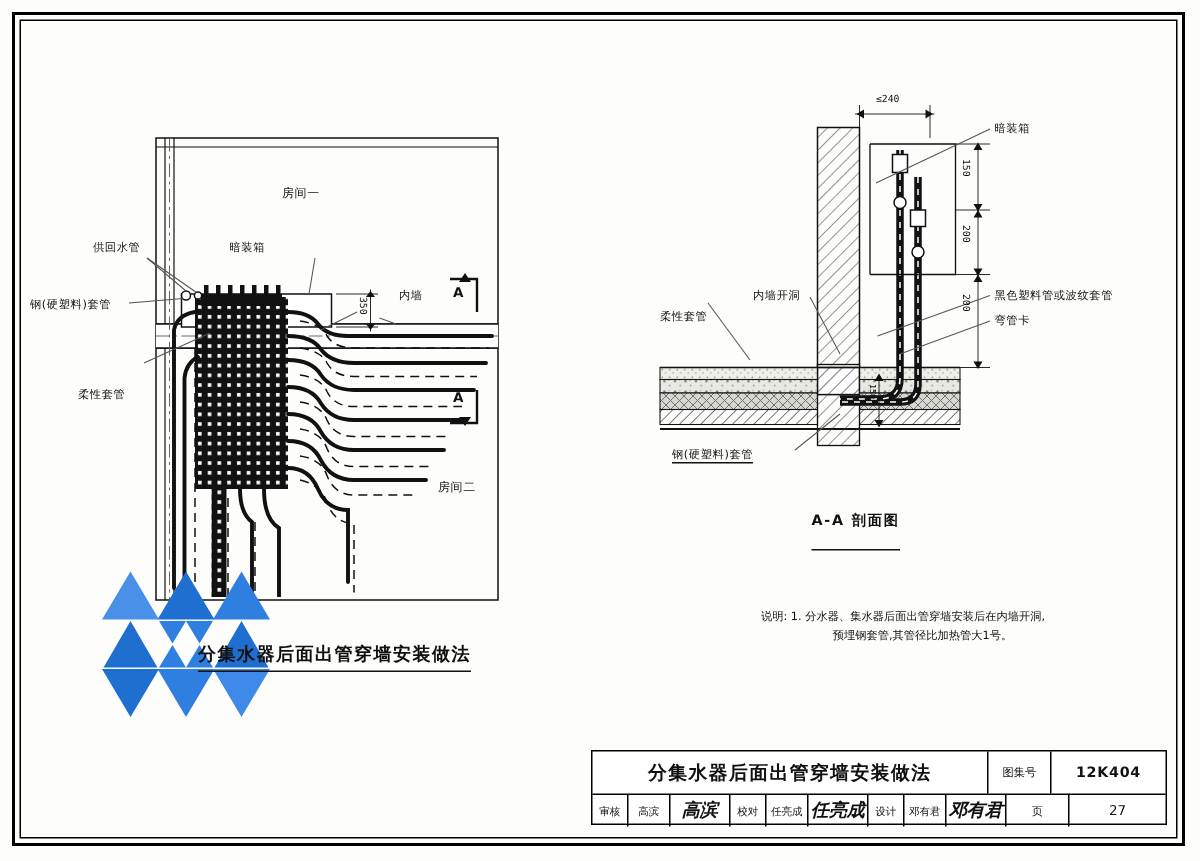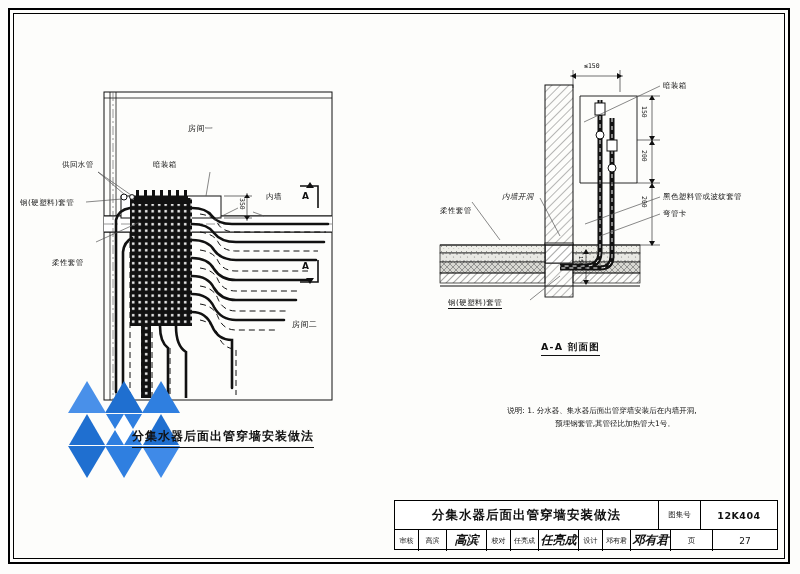--- a/index.html
+++ b/index.html
@@ -26,21 +26,21 @@
   .r2-sig{flex:0 0 40px;font-family:"DejaVu Serif","Liberation Serif",serif;font-style:italic;font-size:12px;font-weight:bold;color:#111;}
   #tb-page-lab{flex:0 0 42px;font-size:7.5px;}
   #tb-page-val{flex:1;font-size:9px;}
   
   #notes{position:absolute;left:452px;top:404px;width:300px;font-size:7.5px;line-height:13px;color:#111;}
   .note-head{display:inline-block;}
   .note-line{white-space:nowrap;text-align:center;}
   .note-ind{padding-left:26px;}
   
   #caption-left{position:absolute;left:132px;top:428px;font-size:12px;font-weight:bold;letter-spacing:1px;border-bottom:1.4px solid #111;padding-bottom:2px;white-space:nowrap;}
-  #caption-right{position:absolute;left:541px;top:341px;font-size:9.5px;font-weight:bold;letter-spacing:1.2px;border-bottom:1.2px solid #111;padding-bottom:1px;white-space:nowrap;}
+  #caption-right{position:absolute;left:541px;top:341px;font-size:9.5px;font-weight:bold;letter-spacing:1.2px;border-bottom:1.2px solid #111;padding-bottom:12px;white-space:nowrap;}
   
   #watermark{position:absolute;left:68px;top:381px;width:112px;height:97px;}
 </style>
 </head>
 <body>
 
 <div id="sheet">
 
   <div class="frame-outer"></div>
   <div class="frame-inner"></div>
@@ -266,31 +266,31 @@
   <div class="lbl" style="left:153px;top:160px;">暗装箱</div>
   <div class="lbl" style="left:20px;top:198px;">钢(硬塑料)套管</div>
   <div class="lbl" style="left:52px;top:258px;">柔性套管</div>
   <div class="lbl" style="left:188px;top:124px;font-size:8px;">房间一</div>
   <div class="lbl" style="left:292px;top:320px;font-size:8px;">房间二</div>
   <div class="lbl" style="left:238px;top:192px;padding-left:28px;">内墙</div>
   <div class="lbl" style="left:302px;top:192px;font-size:9px;font-weight:bold;">A</div>
   <div class="lbl" style="left:302px;top:262px;font-size:9px;font-weight:bold;">A</div>
   <div class="dimtxt vtxt" style="left:238px;top:198px;">350</div>
 
-  <div class="dimtxt" style="left:584px;top:62px;">≤150</div>
+  <div class="dimtxt" style="left:584px;top:62px;">≤240</div>
   <div class="dimtxt vtxt" style="left:640px;top:106px;">150</div>
   <div class="dimtxt vtxt" style="left:640px;top:150px;">200</div>
   <div class="dimtxt vtxt" style="left:640px;top:196px;">200</div>
   <div class="dimtxt vtxt" style="left:578px;top:256px;font-size:5.5px;">150</div>
 
   <div class="lbl" style="left:663px;top:81px;">暗装箱</div>
   <div class="lbl" style="left:663px;top:192px;">黑色塑料管或波纹套管</div>
   <div class="lbl" style="left:663px;top:209px;">弯管卡</div>
   <div class="lbl" style="left:440px;top:206px;">柔性套管</div>
-  <div class="lbl" style="left:502px;top:192px;font-style:italic;">内墙开洞</div>
+  <div class="lbl" style="left:502px;top:192px;">内墙开洞</div>
   <div class="lbl lbl-u" style="left:448px;top:298px;">钢(硬塑料)套管</div>
 
   <div id="caption-right">A-A 剖面图</div>
 
   <div id="watermark">
     <svg width="112" height="97" viewBox="0 0 112 97">
       <g>
         <polygon points="56,0 75,32 37,32" fill="#1f6fd0"></polygon>
         <polygon points="56,97 75,65 37,65" fill="#2f7fe0"></polygon>
         <polygon points="0,32 19,0 38,32" fill="#3f8ae8" opacity="0.95"></polygon>

